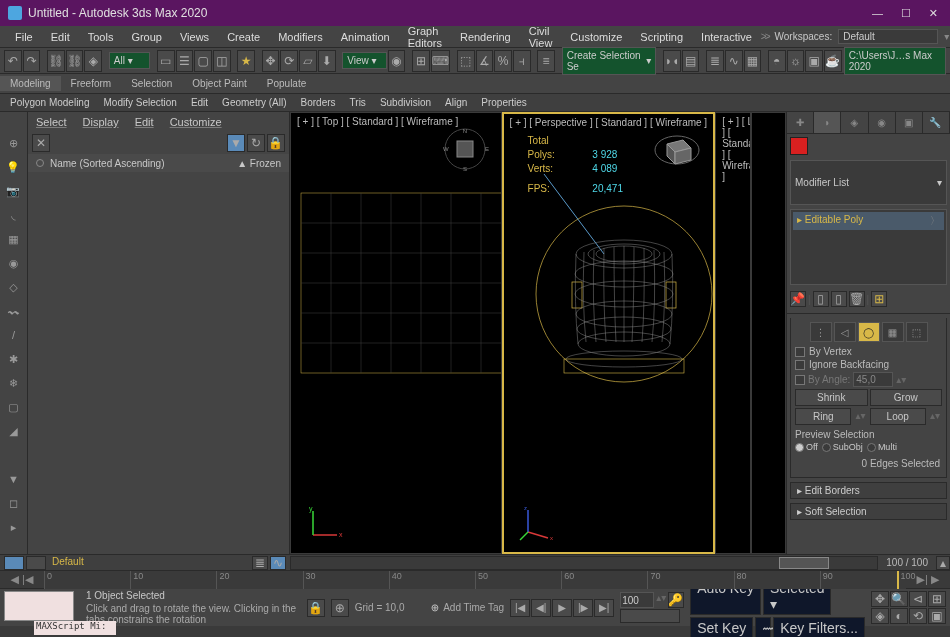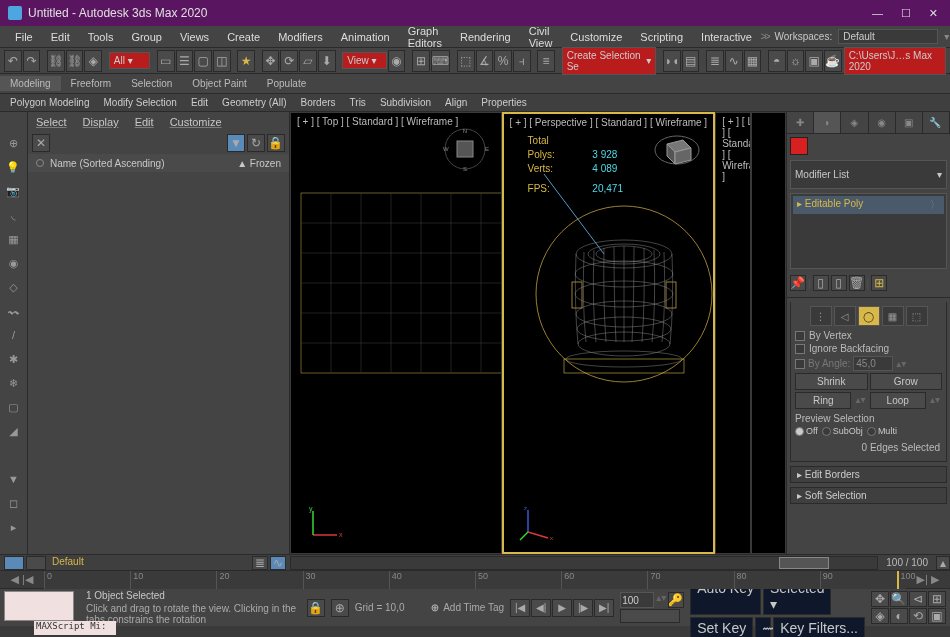--- a/index.html
+++ b/index.html
@@ -10,21 +10,21 @@
 .titlebar .sys { display: flex; gap: 18px; padding-right: 4px; color: #ddd; }
 .titlebar .sys span { cursor: pointer; }
 .menubar { background: #444; height: 22px; display: flex; align-items: center; padding: 0 6px; border-bottom: 1px solid #2a2a2a; }
 .menuitem { padding: 0 9px; cursor: pointer; text-decoration: underline; text-decoration-color: transparent; color: #ddd; font-size: 11px; }
 .workspace { margin-left: auto; display: flex; align-items: center; gap: 6px; font-size: 10px; }
 .workspace input { background: #3a3a3a; border: 1px solid #555; color: #ccc; font-size: 10px; padding: 1px 4px; width: 100px; }
 .workspace .arrows { color: #888; letter-spacing: -2px; }
 .toolbar { background: #444; height: 26px; border-bottom: 1px solid #2a2a2a; display: flex; align-items: center; padding: 0 4px; gap: 1px; }
 .tbtn { width: 22px; height: 22px; background: #4a4a4a; border: 1px solid #2a2a2a; display: flex; align-items: center; justify-content: center; cursor: pointer; color: #aaa; font-size: 12px; }
 .tsep { width: 6px; }
-.tdrop { background: #b91c1c; border: 1px solid #555; color: #ccc; font-size: 10px; padding: 2px 4px; cursor: pointer; display: flex; align-items: center; }
+.tdrop { background: #14532d; border: 1px solid #555; color: #ccc; font-size: 10px; padding: 2px 4px; cursor: pointer; display: flex; align-items: center; }
 .metarow { background: #444; height: 20px; display: flex; align-items: center; border-bottom: 1px solid #2a2a2a; }
 .metatab { padding: 2px 10px; cursor: pointer; font-size: 10px; color: #bbb; }
 .metatab.active { background: #555; }
 .subrow { background: #3f3f3f; height: 18px; display: flex; align-items: center; padding: 0 4px; border-bottom: 1px solid #2a2a2a; gap: 2px; }
 .subitem { padding: 1px 6px; font-size: 10px; color: #ccc; cursor: pointer; }
 .main { display: flex; height: 442px; background: #3a3a3a; }
 .leftstrip { width: 28px; background: #444; border-right: 1px solid #2a2a2a; padding-top: 22px; display: flex; flex-direction: column; align-items: center; gap: 6px; }
 .lsbtn { width: 20px; height: 18px; display:flex; align-items:center; justify-content:center; color:#999; cursor:pointer; font-size:11px; }
 .scenepanel { width: 262px; background: #444; border-right: 1px solid #2a2a2a; display: flex; flex-direction: column; }
 .scenemenu { height: 20px; display: flex; align-items: center; padding: 0 8px; gap: 16px; font-size: 11px; }
@@ -44,21 +44,21 @@
 .stats .val { color: #4fd8e8; margin-left: 24px; }
 .axis { position: absolute; bottom: 10px; left: 14px; width: 40px; height: 40px; z-index: 5; }
 .gizmo { position: absolute; top: 12px; right: 12px; width: 48px; height: 48px; z-index: 5; }
 .rightpanel { width: 164px; background: #444; border-left: 1px solid #2a2a2a; display: flex; flex-direction: column; font-size: 10px; }
 .cmdtabs { height: 22px; display: flex; border-bottom: 1px solid #2a2a2a; }
 .cmdtab { flex:1; display:flex; align-items:center; justify-content:center; border-right:1px solid #2a2a2a; cursor:pointer; color:#888; }
 .cmdtab.active { background:#555; }
 .namebox { padding: 3px; display:flex; gap:2px; }
 .namebox input { flex:1; background:#3a3a3a; border:1px solid #555; color:#ccc; font-size:10px; padding:2px 4px; }
 .colorswatch { width:18px; height:18px; background:#d82020; border:1px solid #222; cursor:pointer; }
-.moddrop { margin:2px 3px; background:#3a3a3a; border:1px solid #555; padding:8px 4px; display:flex; justify-content:space-between; cursor:pointer; }
+.moddrop { margin:2px 3px; background:#3a3a3a; border:1px solid #555; padding:16px 4px; display:flex; justify-content:space-between; cursor:pointer; }
 .modstack { margin:2px 3px; height:76px; background:#3a3a3a; border:1px solid #555; padding:2px; }
 .modstackitem { padding:2px 4px; background:#4a5a6a; color:#d8b848; display:flex; justify-content:space-between; cursor:pointer; }
 .modtools { height:20px; margin:2px 3px; display:flex; gap:2px; align-items:center; }
 .rollout { margin:2px 3px; }
 .rollhdr { background:#3f3f3f; padding:2px 6px; cursor:pointer; color:#ccc; border:1px solid #2a2a2a; }
 .rollbody { background:#444; padding:4px; border:1px solid #2a2a2a; border-top:none; }
 .selrow { display:flex; gap:2px; justify-content:center; margin-bottom:4px; }
 .selbtn { width:22px; height:20px; background:#3a3a3a; border:1px solid #555; display:flex; align-items:center; justify-content:center; cursor:pointer; color:#999; }
 .selbtn.on { background:#d8b848; color:#222; }
 .chk { display:flex; align-items:center; gap:4px; margin:2px 0; color:#bbb; cursor:pointer; }

